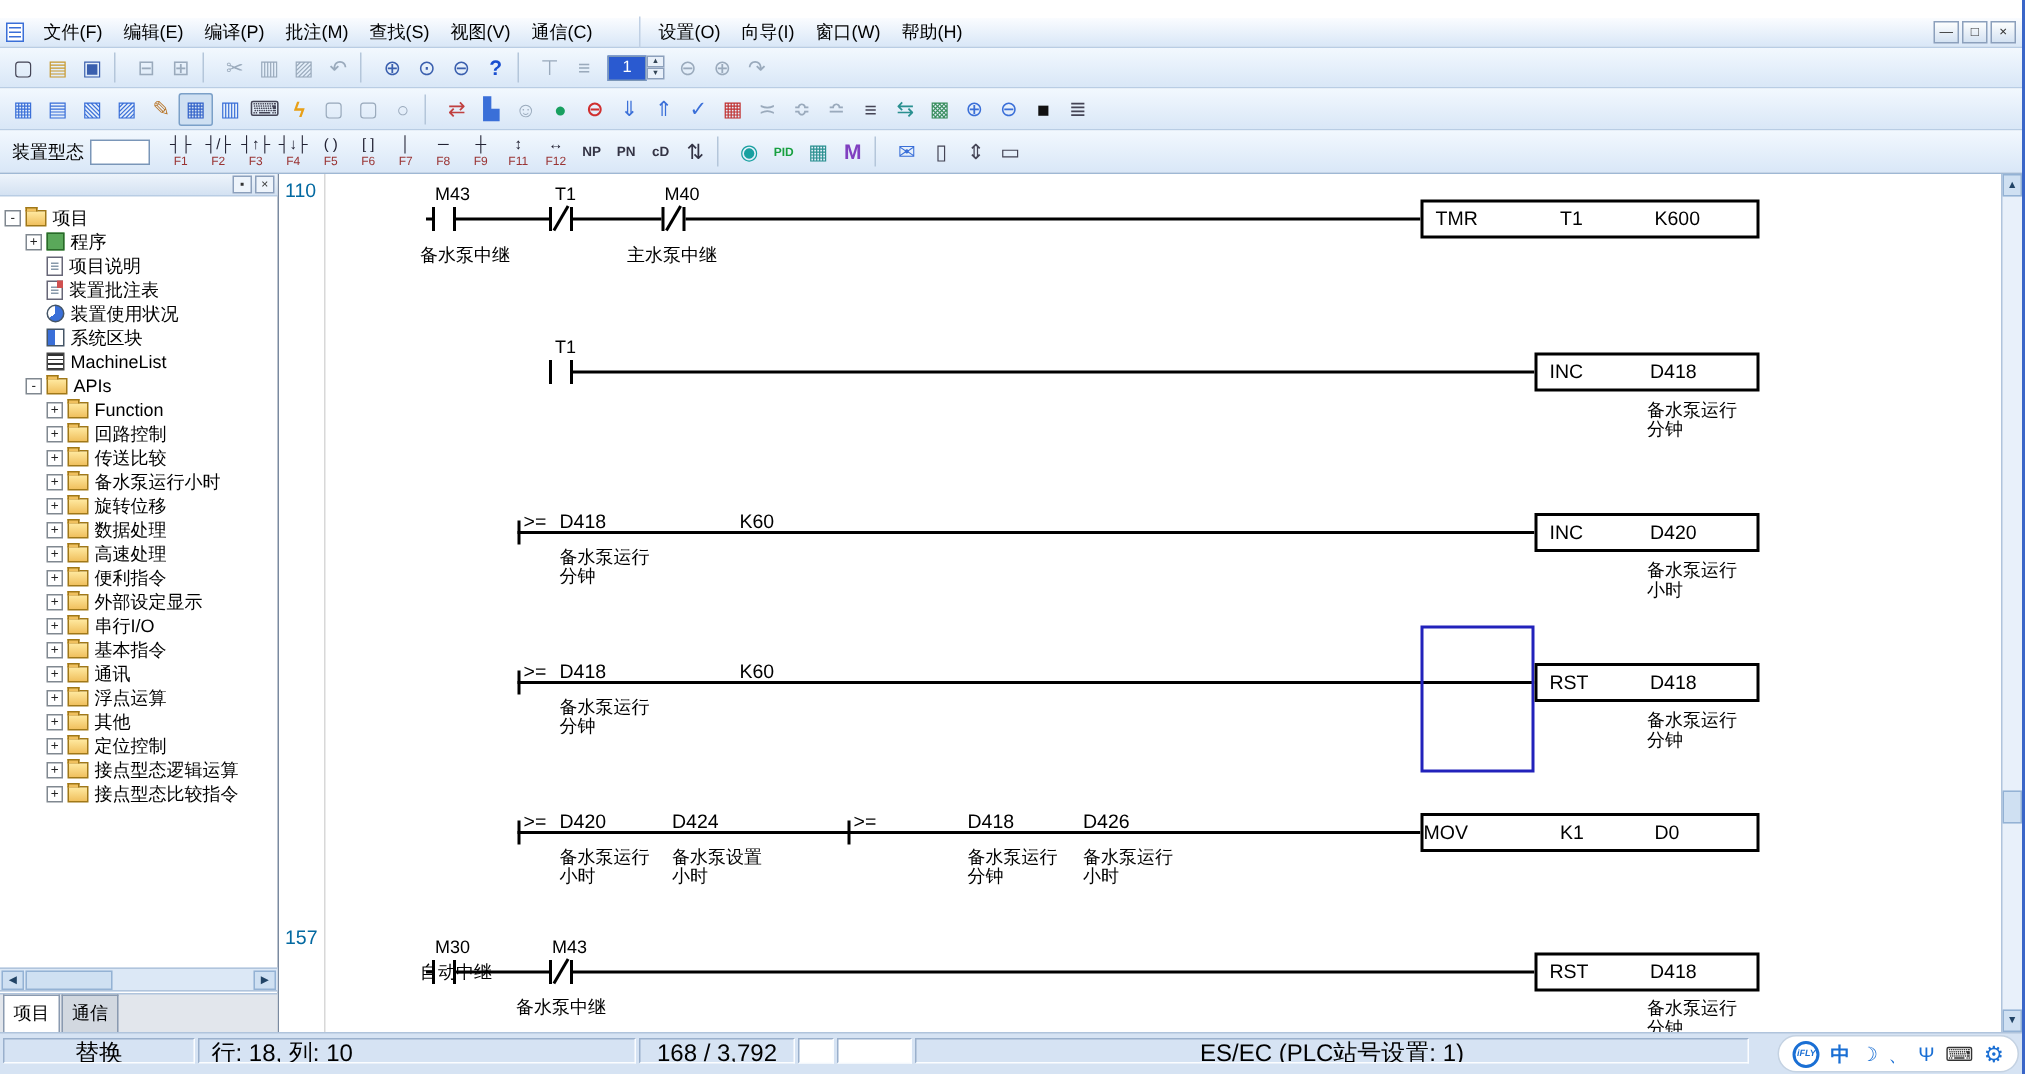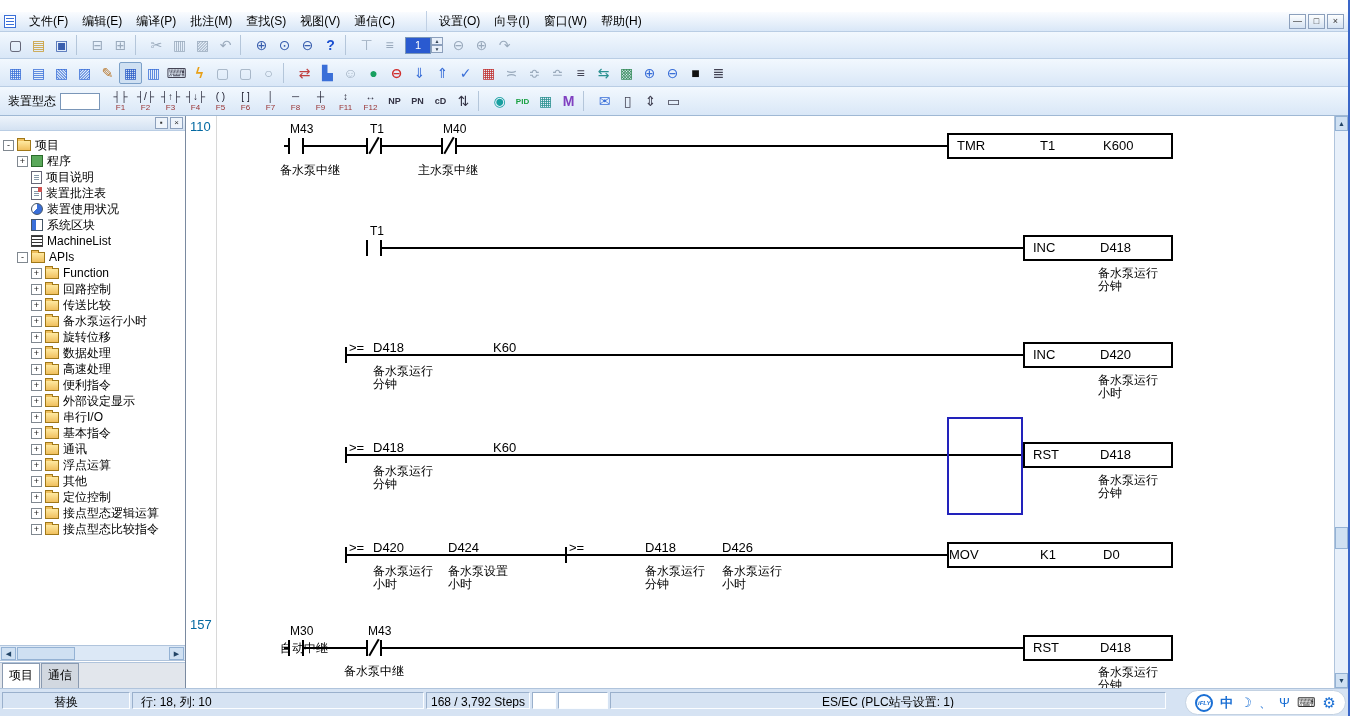--- a/index.html
+++ b/index.html
@@ -83,21 +83,21 @@
 .ccomment{position:absolute;width:64px;color:#000000;font-size:12px;line-height:13px;word-break:break-all}
 .ibox{position:absolute;height:26px;background:#fff;border:2px solid #000}
 .ibox .op{position:absolute;top:3px;font-size:13px}
 .selrect{position:absolute;left:761px;top:301px;width:76px;height:98px;border:2px solid #2222bb}
 
 .vscroll{position:absolute;right:2px;top:116px;width:14px;height:572px;background:#e8f0fa;border-left:1px solid #b0c4dc}
 .sarrow{position:absolute;left:0;width:13px;height:15px;background:#cfe0f2;border:1px solid #94b2d4;font-size:7px;line-height:13px;text-align:center;color:#246}
 .sthumb{position:absolute;left:0;top:411px;width:13px;height:22px;background:#cfe0f2;border:1px solid #94b2d4}
 
 .statusbar{position:absolute;left:0;top:688px;width:100%;height:28px;background:#d6e3f3;border-top:1px solid #b0c4dc}
-.sseg{position:absolute;top:3px;height:17px;border:1px solid;border-color:#9ab0cc #fbfdff #fbfdff #9ab0cc;font-size:12px;line-height:19px;overflow:hidden}
+.sseg{position:absolute;top:3px;height:17px;border:1px solid;border-color:#9ab0cc #fbfdff #fbfdff #9ab0cc;font-size:16px;line-height:19px;overflow:hidden}
 .sseg.center{text-align:center}
 .sseg.pad{padding-left:8px}
 .white{background:#fff}
 .imebar{position:absolute;right:4px;top:1px;height:25px;border-radius:13px;background:#fff;border:1px solid #c4d2e2;display:flex;align-items:center;gap:7px;padding:0 9px}
 .imelogo{width:18px;height:18px;border-radius:50%;border:2px solid #1a6fd4;color:#1a6fd4;font-size:6px;font-weight:bold;font-style:italic;display:flex;align-items:center;justify-content:center;flex:none}
 .imeicon{font-size:13px}
 </style>
 </head>
 <body>
 

